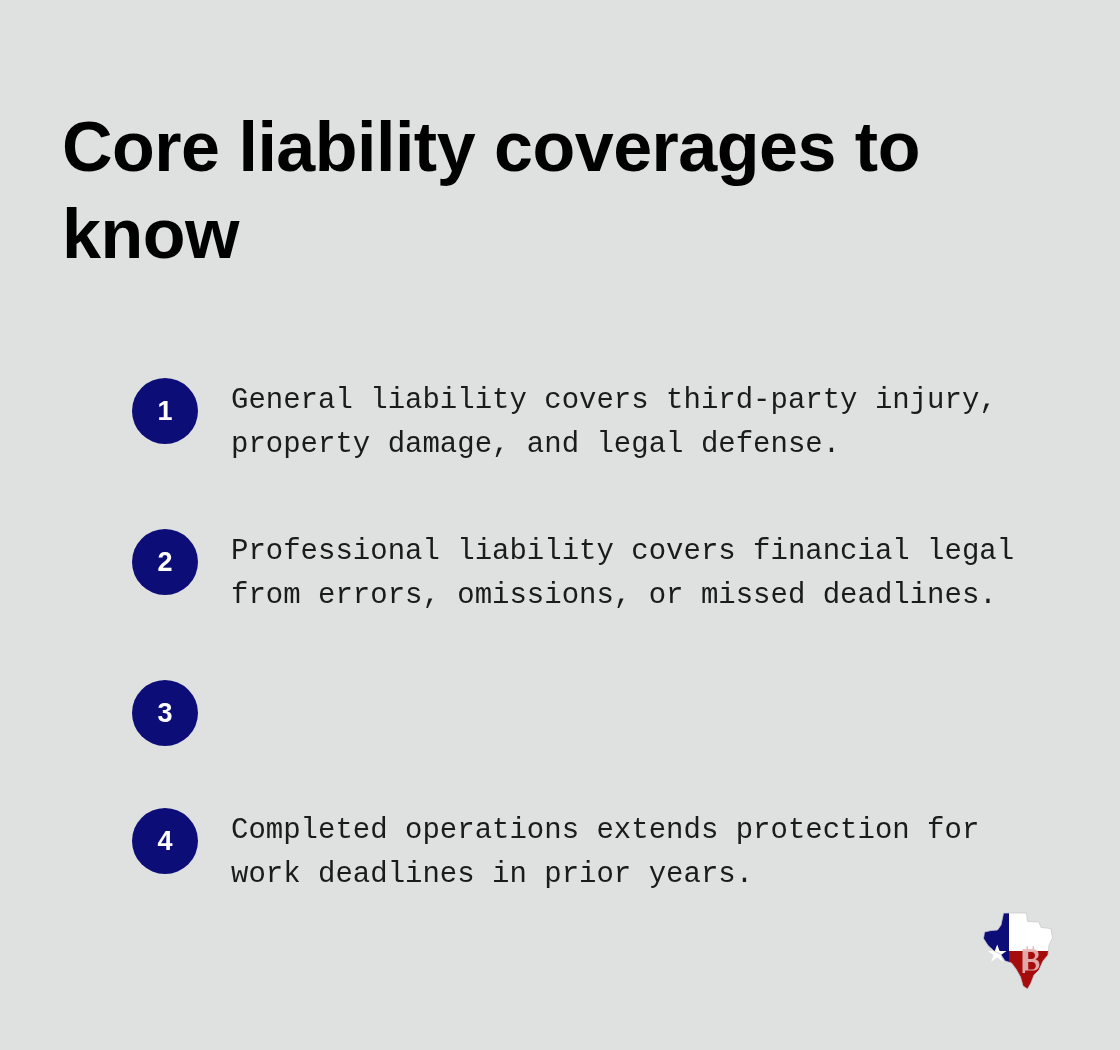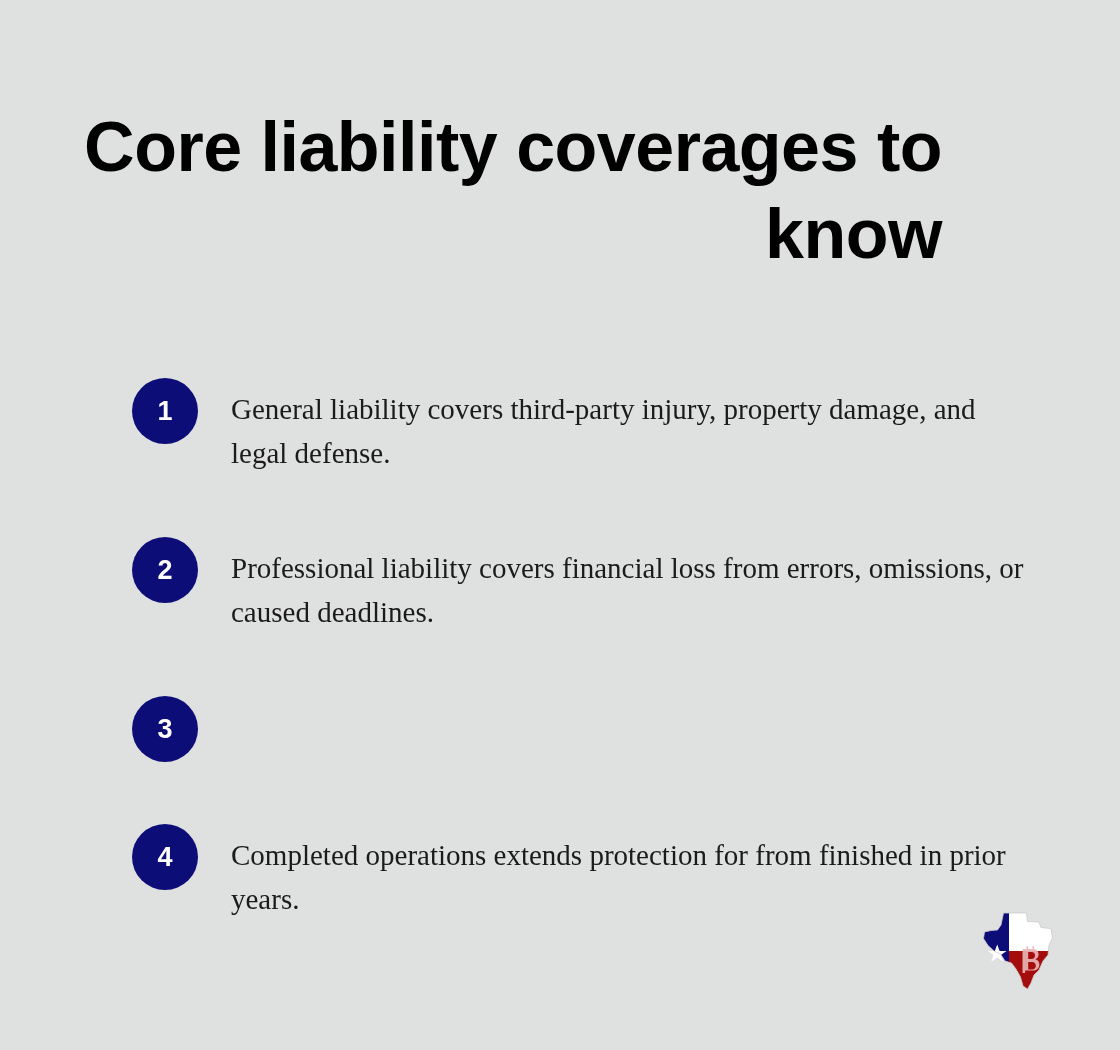--- a/index.html
+++ b/index.html
@@ -28,21 +28,20 @@
     top: 104px;
     width: 880px;
     margin: 0;
     font-family: "Liberation Sans", sans-serif;
     font-weight: bold;
     font-size: 70px;
     line-height: 87px;
     letter-spacing: -0.5px;
     color: #000000;
     white-space: pre-line;
-    text-align: right;
   }
 
   
   .list {
     position: absolute;
     left: 132px;
     top: 378px;
     width: 920px;
     margin: 0;
     padding: 0;
@@ -70,26 +69,25 @@
     font-size: 27px;
     line-height: 66px;
     text-align: center;
     box-sizing: border-box;
     user-select: none;
   }
   .item-text {
     flex: 1 1 auto;
     margin-left: 33px;
     padding-top: 1px;
-    font-family: Liberation Serif, serif;
+    font-family: Liberation Mono, monospace;
     font-size: 29px;
     line-height: 44px;
     color: #1b1b1b;
     max-width: 800px;
-    margin-top: 8px;
   }
 
   
   .logo {
     position: absolute;
     left: 979px;
     top: 911px;
     width: 78px;
     height: 80px;
   }
@@ -108,30 +106,30 @@
 
   <ul class="list">
 
     <li class="list-item">
       <div class="badge">1</div>
       <div class="item-text">General liability covers third-party injury, property damage, and legal defense.</div>
     </li>
 
     <li class="list-item">
       <div class="badge">2</div>
-      <div class="item-text">Professional liability covers financial loss from errors, omissions, or caused deadlines.</div>
+      <div class="item-text">Professional liability covers financial legal from errors, omissions, or missed deadlines.</div>
     </li>
 
     <li class="list-item">
       <div class="badge">3</div>
     </li>
 
     <li class="list-item">
       <div class="badge">4</div>
-      <div class="item-text">Completed operations extends protection for from finished in prior years.</div>
+      <div class="item-text">Completed operations extends protection for work deadlines in prior years.</div>
     </li>
 
   </ul>
 
   <div class="logo">
     <svg viewBox="0 0 78 80" xmlns="http://www.w3.org/2000/svg">
       <defs>
         <clipPath id="texasClip">
           <path d="M24.5 2 H47.5 L48.5 10.5 L60 11 L62 16.5 L72 17.5
                    L73.5 27 L70 34 L69 44 L64 50 L60 59 L55 64 L52 72

